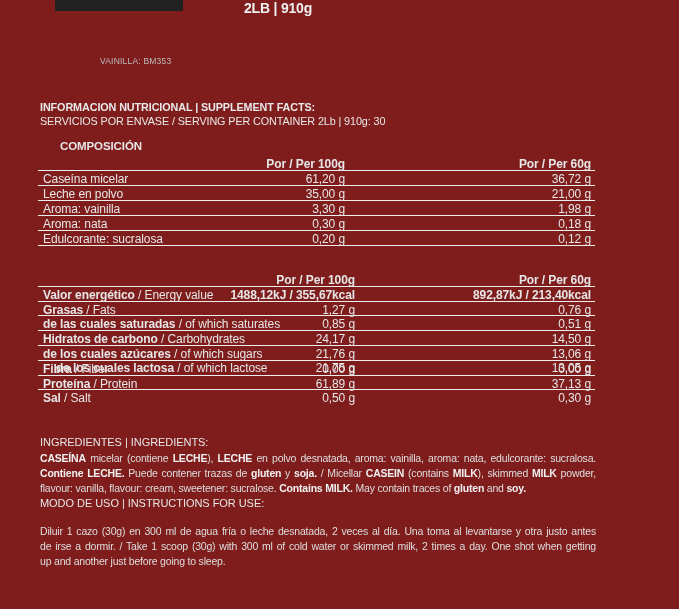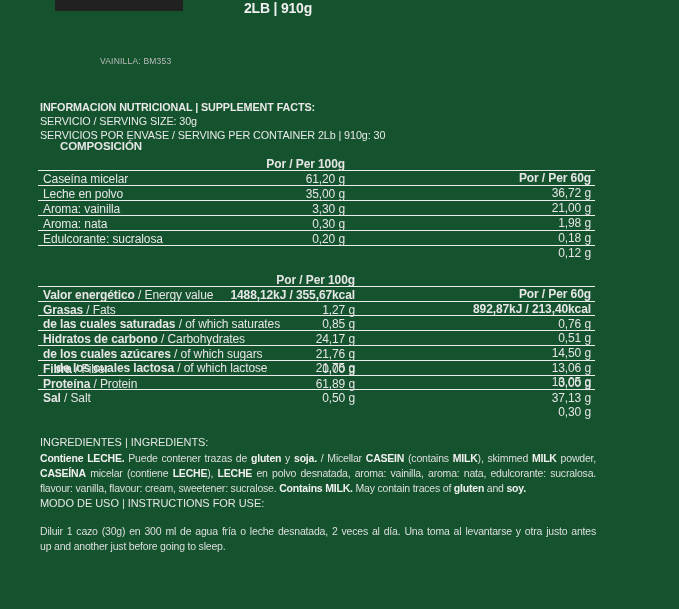--- a/index.html
+++ b/index.html
@@ -1,36 +1,36 @@
 <!DOCTYPE html>
 <html><head>
 <meta charset="utf-8">
 <style>
   html,body{margin:0;padding:0;background:#262626;}
-  .page{position:relative;width:679px;height:609px;background:#14532d;overflow:hidden;
+  .page{position:relative;width:679px;height:609px;background:#7f1d1d;overflow:hidden;
         font-family:"Liberation Sans","DejaVu Sans",sans-serif;color:#e6e6e6;}
   .b{font-weight:700;}
   .top-patch{position:absolute;left:55px;top:0;width:128px;height:11px;background:#212121;}
   .size-label{position:absolute;left:244px;top:0;font-size:14px;font-weight:700;color:#efefef;letter-spacing:-0.2px;white-space:nowrap;}
   .flavor-code{position:absolute;left:100px;top:16px;font-size:8.5px;color:#bdbdbd;letter-spacing:0.2px;white-space:nowrap;margin-top:40px;}
   .facts{position:absolute;left:40px;top:84px;font-size:10.8px;line-height:14px;letter-spacing:-0.1px;white-space:nowrap;color:#e9e9e9;margin-top:16px;}
   .comp-title{position:absolute;left:40px;top:140px;font-size:11.5px;font-weight:700;letter-spacing:-0.1px;margin-left:20px;}
   .table{position:absolute;left:38px;width:557px;font-size:12px;letter-spacing:-0.1px;}
   .t1{top:156px;}
   .t2{top:272px;}
   .trow{position:relative;height:14px;border-bottom:1.5px solid #ededed;}
   .t2 .trow{height:13.8px;}
   .trow.noline{border-bottom:none;}
   .merged{height:28.5px;}
   .subrow{position:relative;height:14.2px;text-align:right;}
   .lab{position:absolute;left:5px;top:1px;white-space:nowrap;}
   .indent .lab{left:18px;}
   .v100{position:absolute;right:250px;top:1px;white-space:nowrap;}
   .t2 .v100{right:240px;}
-  .v60{position:absolute;right:4px;top:15px;white-space:nowrap;}
+  .v60{position:absolute;right:4px;top:1px;white-space:nowrap;}
   .th .v100,.th .v60{font-weight:700;}
   .section-title{position:absolute;left:40px;font-size:11px;font-weight:400;letter-spacing:-0.05px;white-space:nowrap;}
   .ing-title{top:436px;}
   .use-title{top:497px;}
   .para{position:absolute;left:40px;width:556px;font-size:10.5px;line-height:15px;letter-spacing:-0.2px;color:#dedede;}
   .ing-body{top:451px;}
   .use-body{top:524px;}
   .jline{white-space:nowrap;overflow:hidden;text-align:justify;text-align-last:justify;}
   .lline{white-space:nowrap;}
   .para b{color:#f0f0f0;}
@@ -40,21 +40,20 @@
 
 <div class="page">
 
   <div class="top-patch"></div>
 
   <div class="size-label">2LB | 910g</div>
   <div class="flavor-code">VAINILLA: BM353</div>
 
   <div class="facts">
     <div class="b">INFORMACION NUTRICIONAL | SUPPLEMENT FACTS:</div>
-    <div>SERVICIO / SERVING SIZE: 30g</div>
     <div>SERVICIOS POR ENVASE / SERVING PER CONTAINER 2Lb | 910g: 30</div>
   </div>
 
   <div class="comp-title">COMPOSICIÓN</div>
 
   <div class="table t1">
     <div class="trow th">
       <span class="v100">Por / Per 100g</span>
       <span class="v60">Por / Per 60g</span>
     </div>
@@ -134,24 +133,25 @@
     </div>
     <div class="trow noline">
       <span class="lab"><b>Sal</b><span> / Salt</span></span>
       <span class="v100">0,50 g</span>
       <span class="v60">0,30 g</span>
     </div>
   </div>
 
   <div class="section-title ing-title">INGREDIENTES | INGREDIENTS:</div>
   <div class="para ing-body">
+    <div class="jline"><b>CASEÍNA</b><span> micelar (contiene </span><b>LECHE</b><span>), </span><b>LECHE</b><span> en polvo desnatada, aroma: vainilla, aroma: nata, edulcorante: sucralosa.</span></div>
     <div class="jline"><b>Contiene LECHE.</b><span> Puede contener trazas de </span><b>gluten</b><span> y </span><b>soja.</b><span> / Micellar </span><b>CASEIN</b><span> (contains </span><b>MILK</b><span>), skimmed </span><b>MILK</b><span> powder,</span></div>
-    <div class="jline"><b>CASEÍNA</b><span> micelar (contiene </span><b>LECHE</b><span>), </span><b>LECHE</b><span> en polvo desnatada, aroma: vainilla, aroma: nata, edulcorante: sucralosa.</span></div>
     <div class="lline"><span>flavour: vanilla, flavour: cream, sweetener: sucralose. </span><b>Contains MILK.</b><span> May contain traces of </span><b>gluten</b><span> and </span><b>soy.</b></div>
   </div>
 
   <div class="section-title use-title">MODO DE USO | INSTRUCTIONS FOR USE:</div>
   <div class="para use-body">
     <div class="jline">Diluir 1 cazo (30g) en 300 ml de agua fría o leche desnatada, 2 veces al día. Una toma al levantarse y otra justo antes</div>
+    <div class="jline">de irse a dormir. / Take 1 scoop (30g) with 300 ml of cold water or skimmed milk, 2 times a day. One shot when getting</div>
     <div class="lline">up and another just before going to sleep.</div>
   </div>
 
 </div>
 
 </body></html>

